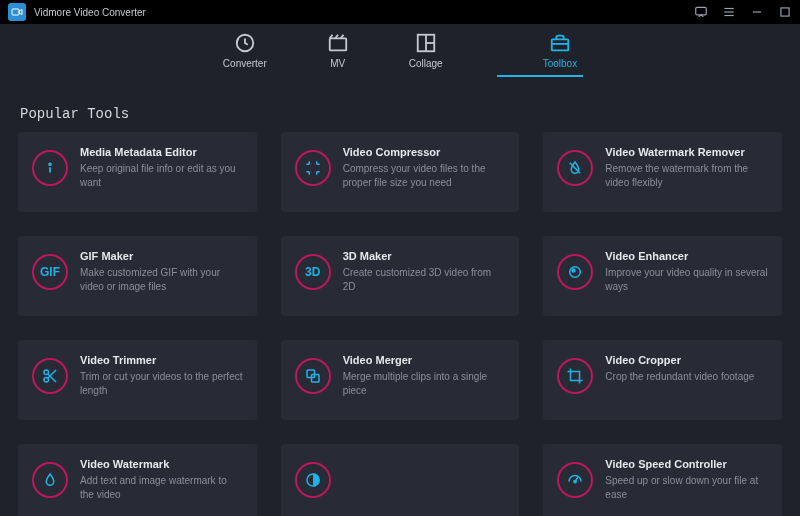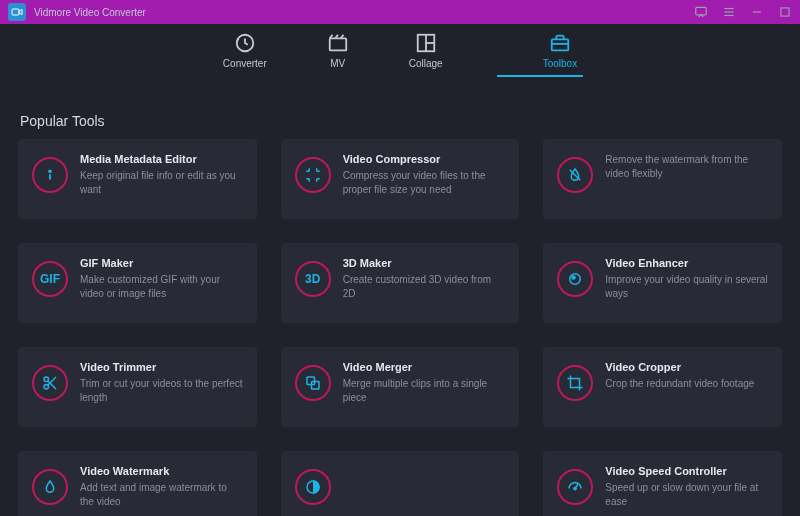--- a/index.html
+++ b/index.html
@@ -9,21 +9,21 @@
   background: #1f222b;
   font-family: -apple-system, BlinkMacSystemFont, "Segoe UI", Arial, sans-serif;
   color: #c5c8d0;
   overflow: hidden;
 }
 .titlebar {
   height: 24px;
   display: flex;
   align-items: center;
   padding: 0 8px;
-  background: #a21caf;
+  background: #000000;
 }
 .app-icon {
   width: 18px;
   height: 18px;
   background: #2a8fd4;
   border-radius: 3px;
   display: flex;
   align-items: center;
   justify-content: center;
   margin-right: 8px;
@@ -70,21 +70,22 @@
   bottom: -2px;
   left: -6px;
   right: -6px;
   height: 2px;
   background: #1eb3e6;
 }
 .content { padding: 10px 18px 0; }
 .section-title {
   font-size: 14px;
   color: #d6d8de;
-  margin: 22px 0 10px 2px;
+  margin: 15px 0 10px 2px;
+  font-family: Liberation Mono, monospace;
 }
 .grid {
   display: grid;
   grid-template-columns: repeat(3, 1fr);
   gap: 24px;
 }
 .card {
   background: #282b36;
   border-radius: 4px;
   padding: 14px 14px;
@@ -221,20 +222,21 @@
     </div>
 
     <div class="card">
       <div class="card-icon">
           <svg width="18" height="18" viewBox="0 0 24 24" fill="none" stroke="currentColor" stroke-width="2">
             <path d="M12 4c3 4 5 7 5 10a5 5 0 0 1-10 0c0-3 2-6 5-10z"></path>
             <line x1="5" y1="5" x2="19" y2="19"></line>
           </svg>
         </div>
       <div class="card-text">
+        <div class="card-title">Video Watermark Remover</div>
         <div class="card-desc">Remove the watermark from the video flexibly</div>
       </div>
     </div>
 
     <div class="card">
       <div class="card-icon letter-icon">GIF</div>
       <div class="card-text">
         <div class="card-title">GIF Maker</div>
         <div class="card-desc">Make customized GIF with your video or image files</div>
       </div>

